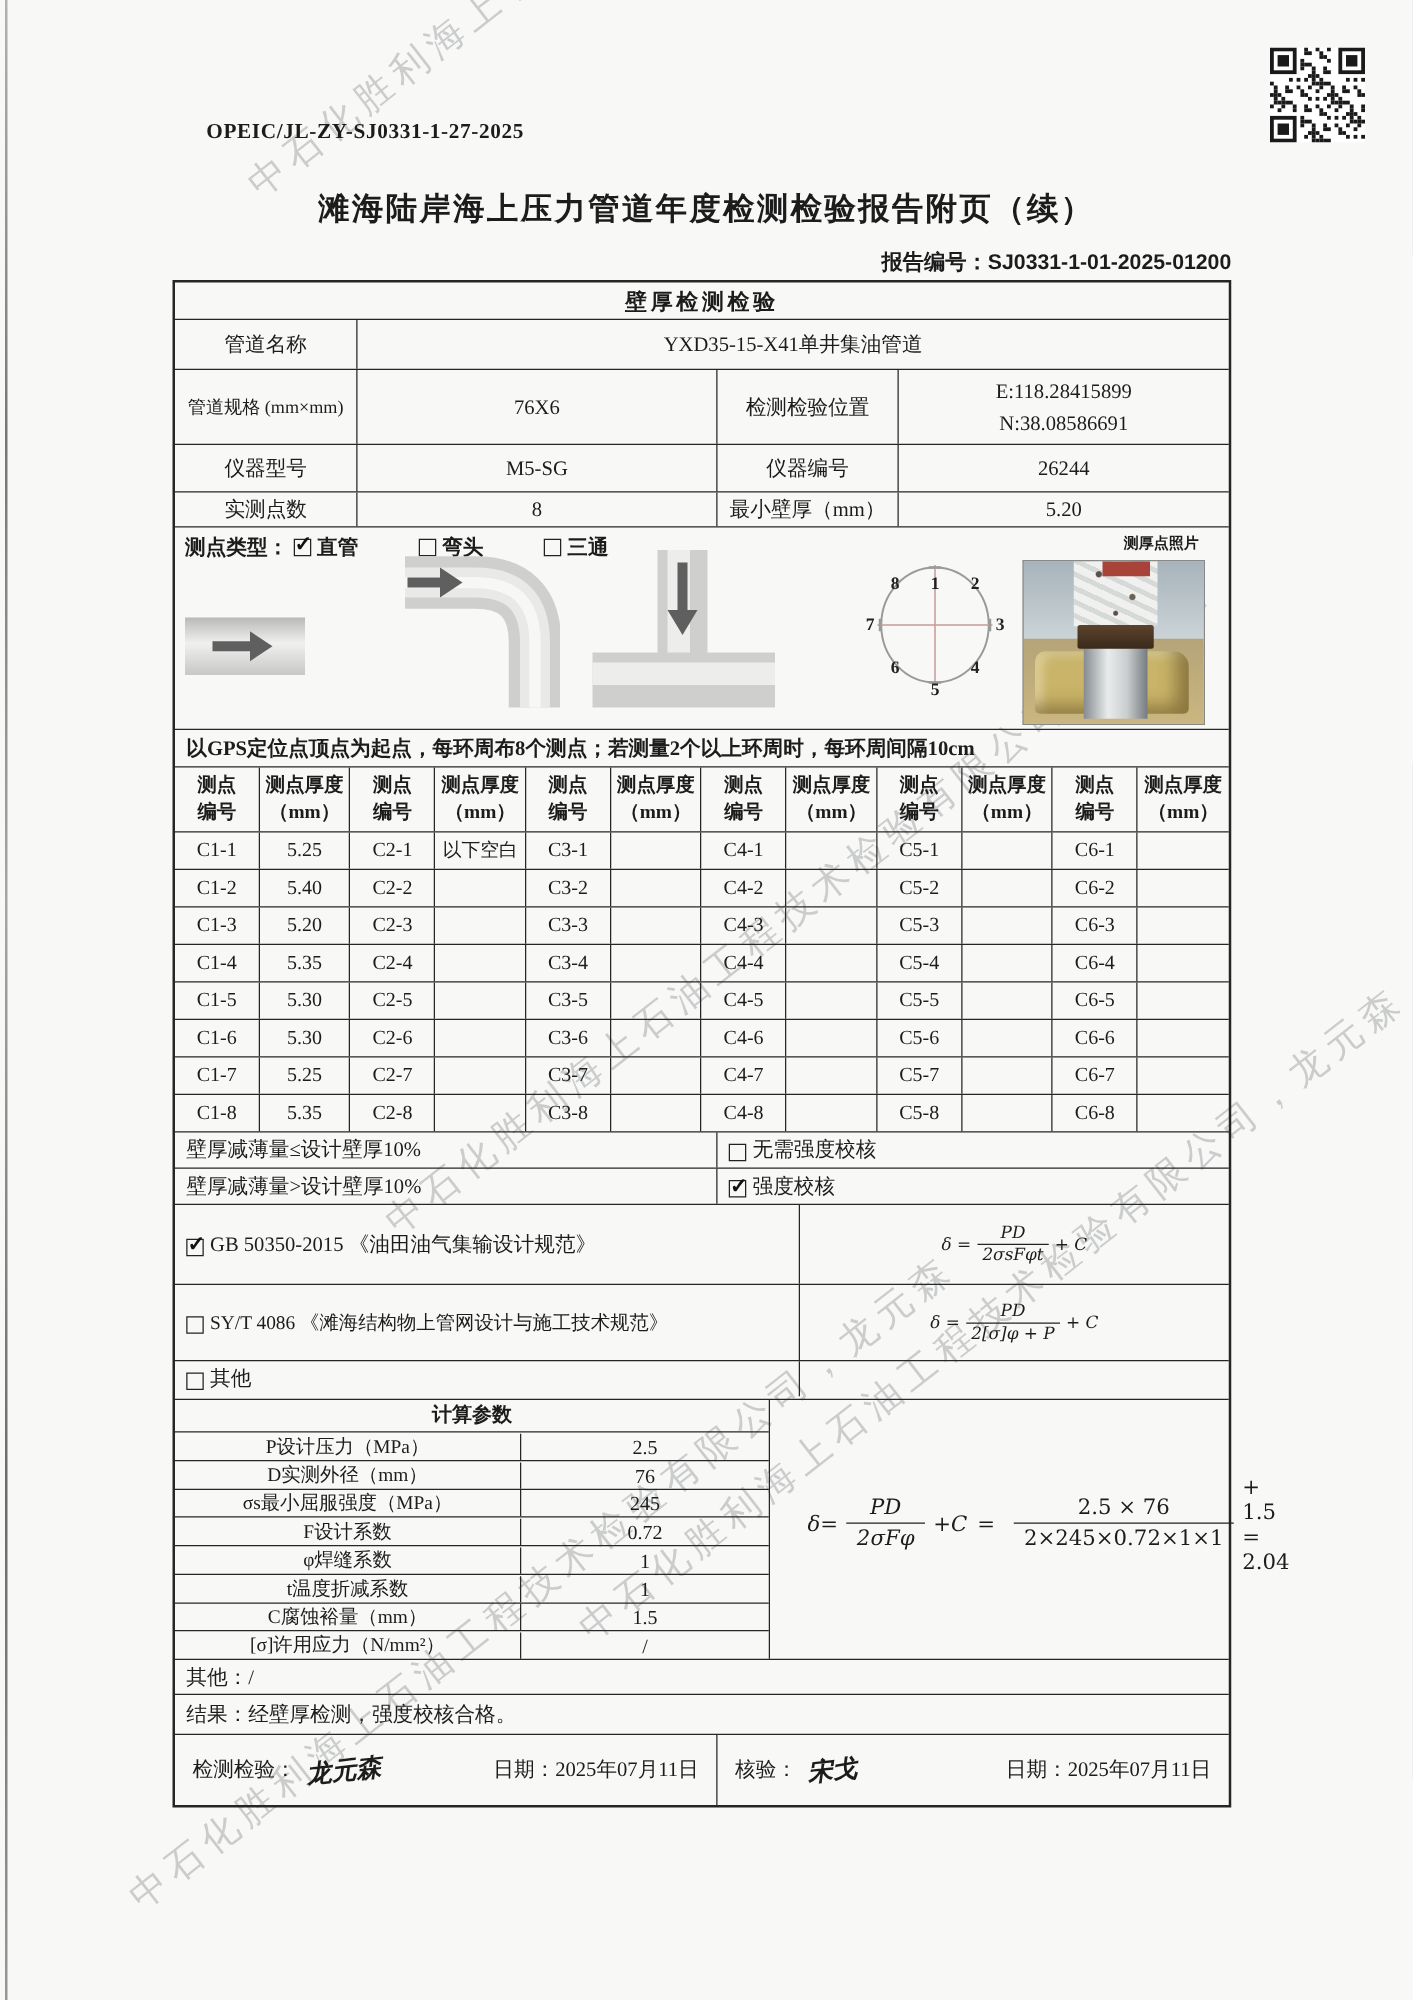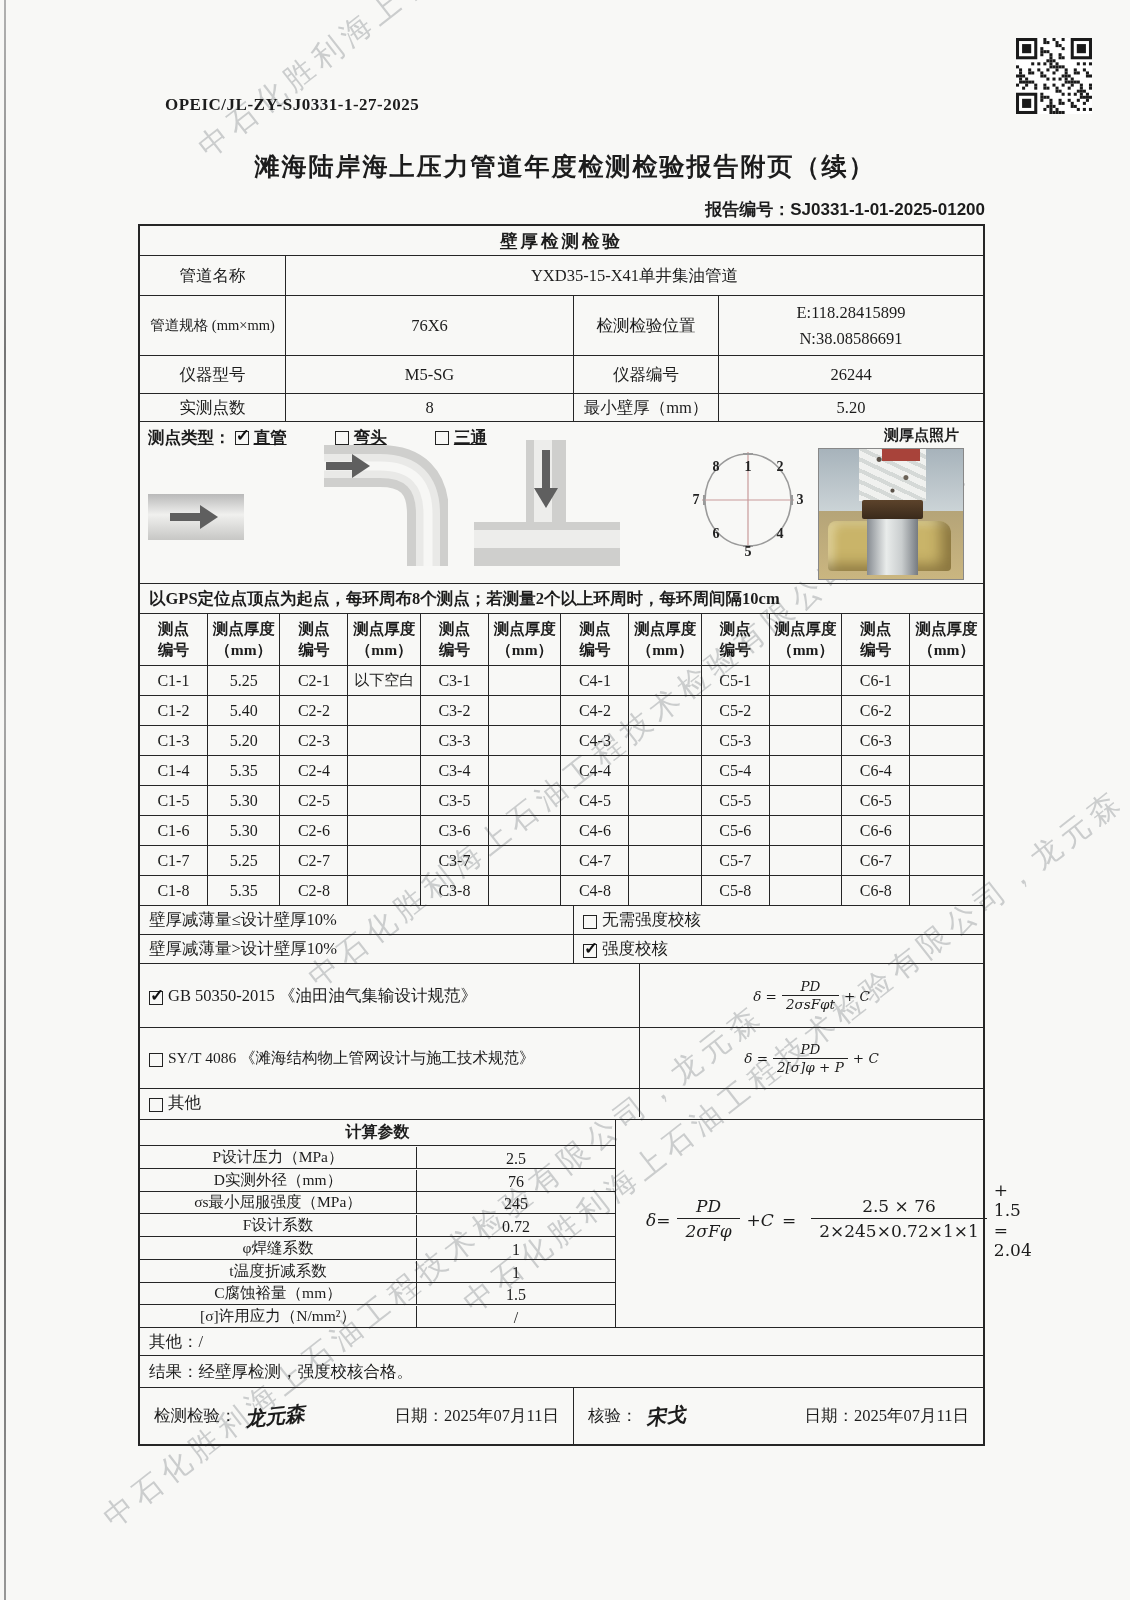--- a/index.html
+++ b/index.html
@@ -42,22 +42,22 @@
   .himg{height:162px}.h29{height:29px}.h56{height:56px}.h32{height:32px}
   .hbasis{height:156px}.hcalc{height:208px}
   
   .ckb{ display:inline-block; width:14px; height:14px; border:1.6px solid #222;
        margin-right:5px; position:relative; top:2px; background:transparent; flex:none;}
   .ckb.checked::after{ content:"✓"; position:absolute; left:0px; top:-7px;
        font-size:17px; font-weight:bold; color:#111; }
   
   .imgcell{ position:relative; display:block; flex:1; }
   .pt-line{ position:absolute; left:8px; top:5px; font-size:16.5px; font-weight:bold; }
-  .pt-line .opt{ margin-right:44px;text-decoration:underline; }
-  .photo-label{ position:absolute; right:24px; top:4px; font-size:15px; font-weight:bold; }
+  .pt-line .opt{ margin-right:44px; }
+  .photo-label{ position:absolute; right:24px; top:4px; font-size:12px; font-weight:bold; }
   .g-straight{ position:absolute; left:8px;  top:68px; }
   .g-elbow{   position:absolute; left:170px; top:12px; }
   .g-tee{     position:absolute; left:330px; top:16px; }
   .g-circle{  position:absolute; left:548px; top:16px; }
   .g-photo{ position:absolute; left:678px; top:26px; width:146px; height:132px; overflow:hidden;
             border:1px solid #888; background:#c2cbcf;}
   .ph-sky{ position:absolute; left:0; right:0; top:0; height:50%;
            background:linear-gradient(#a7b3bb,#cdd5d8);}
   .ph-ground{ position:absolute; left:0; right:0; top:48%; bottom:0;
            background:linear-gradient(#b5a478,#cab680);}

